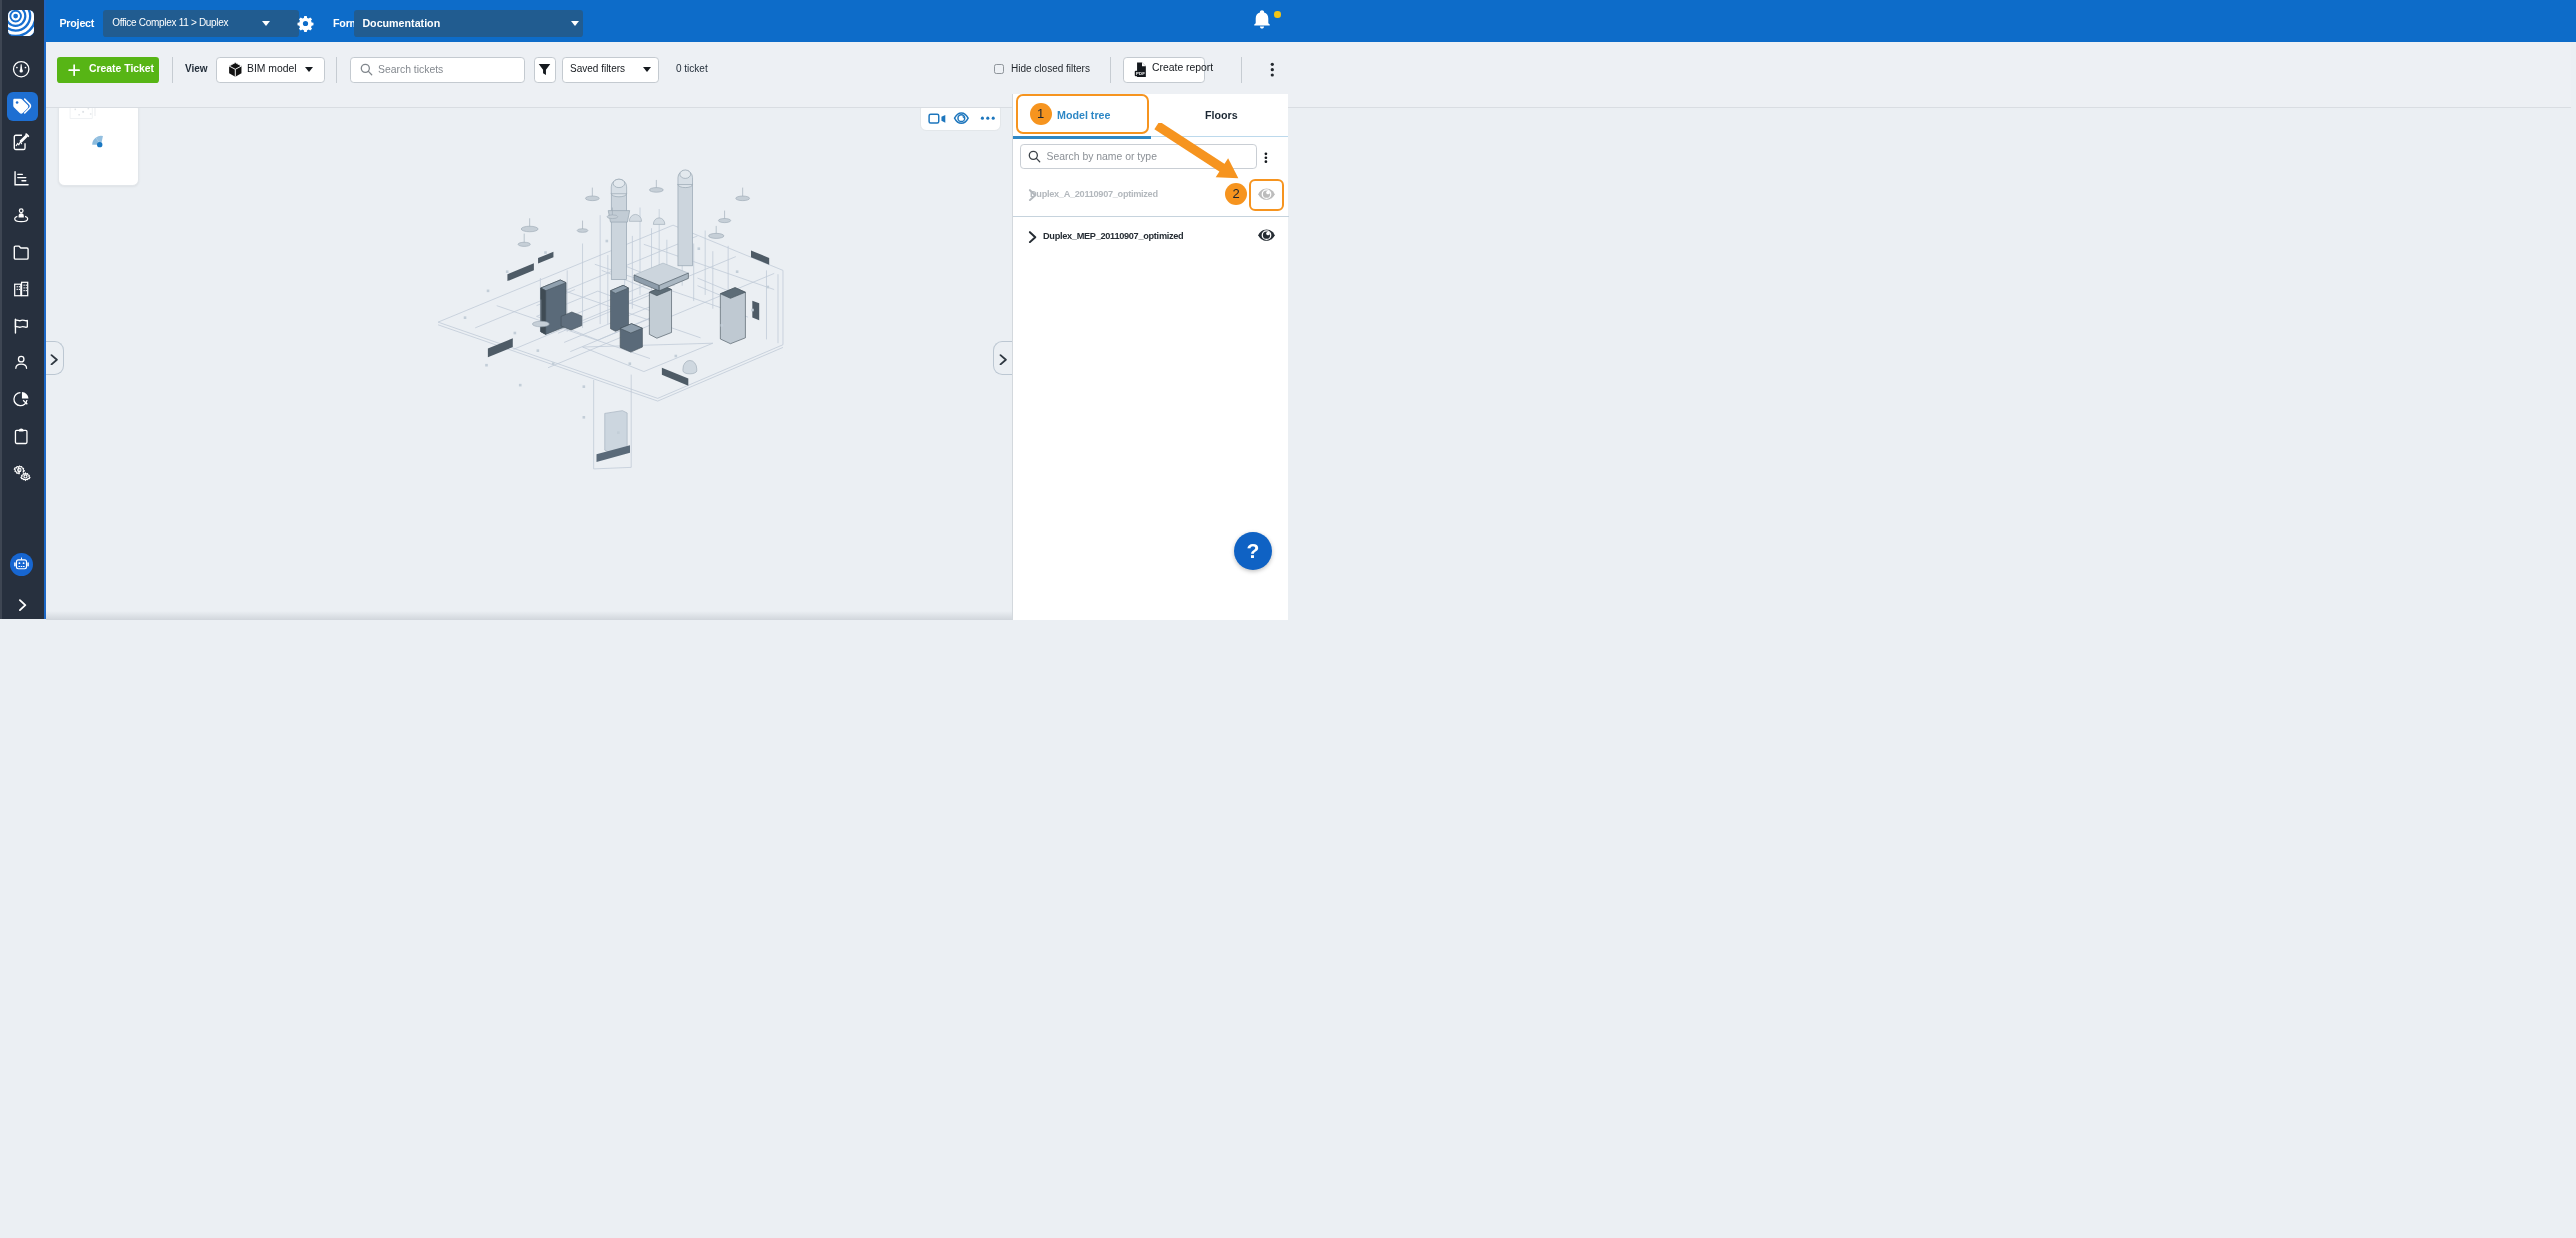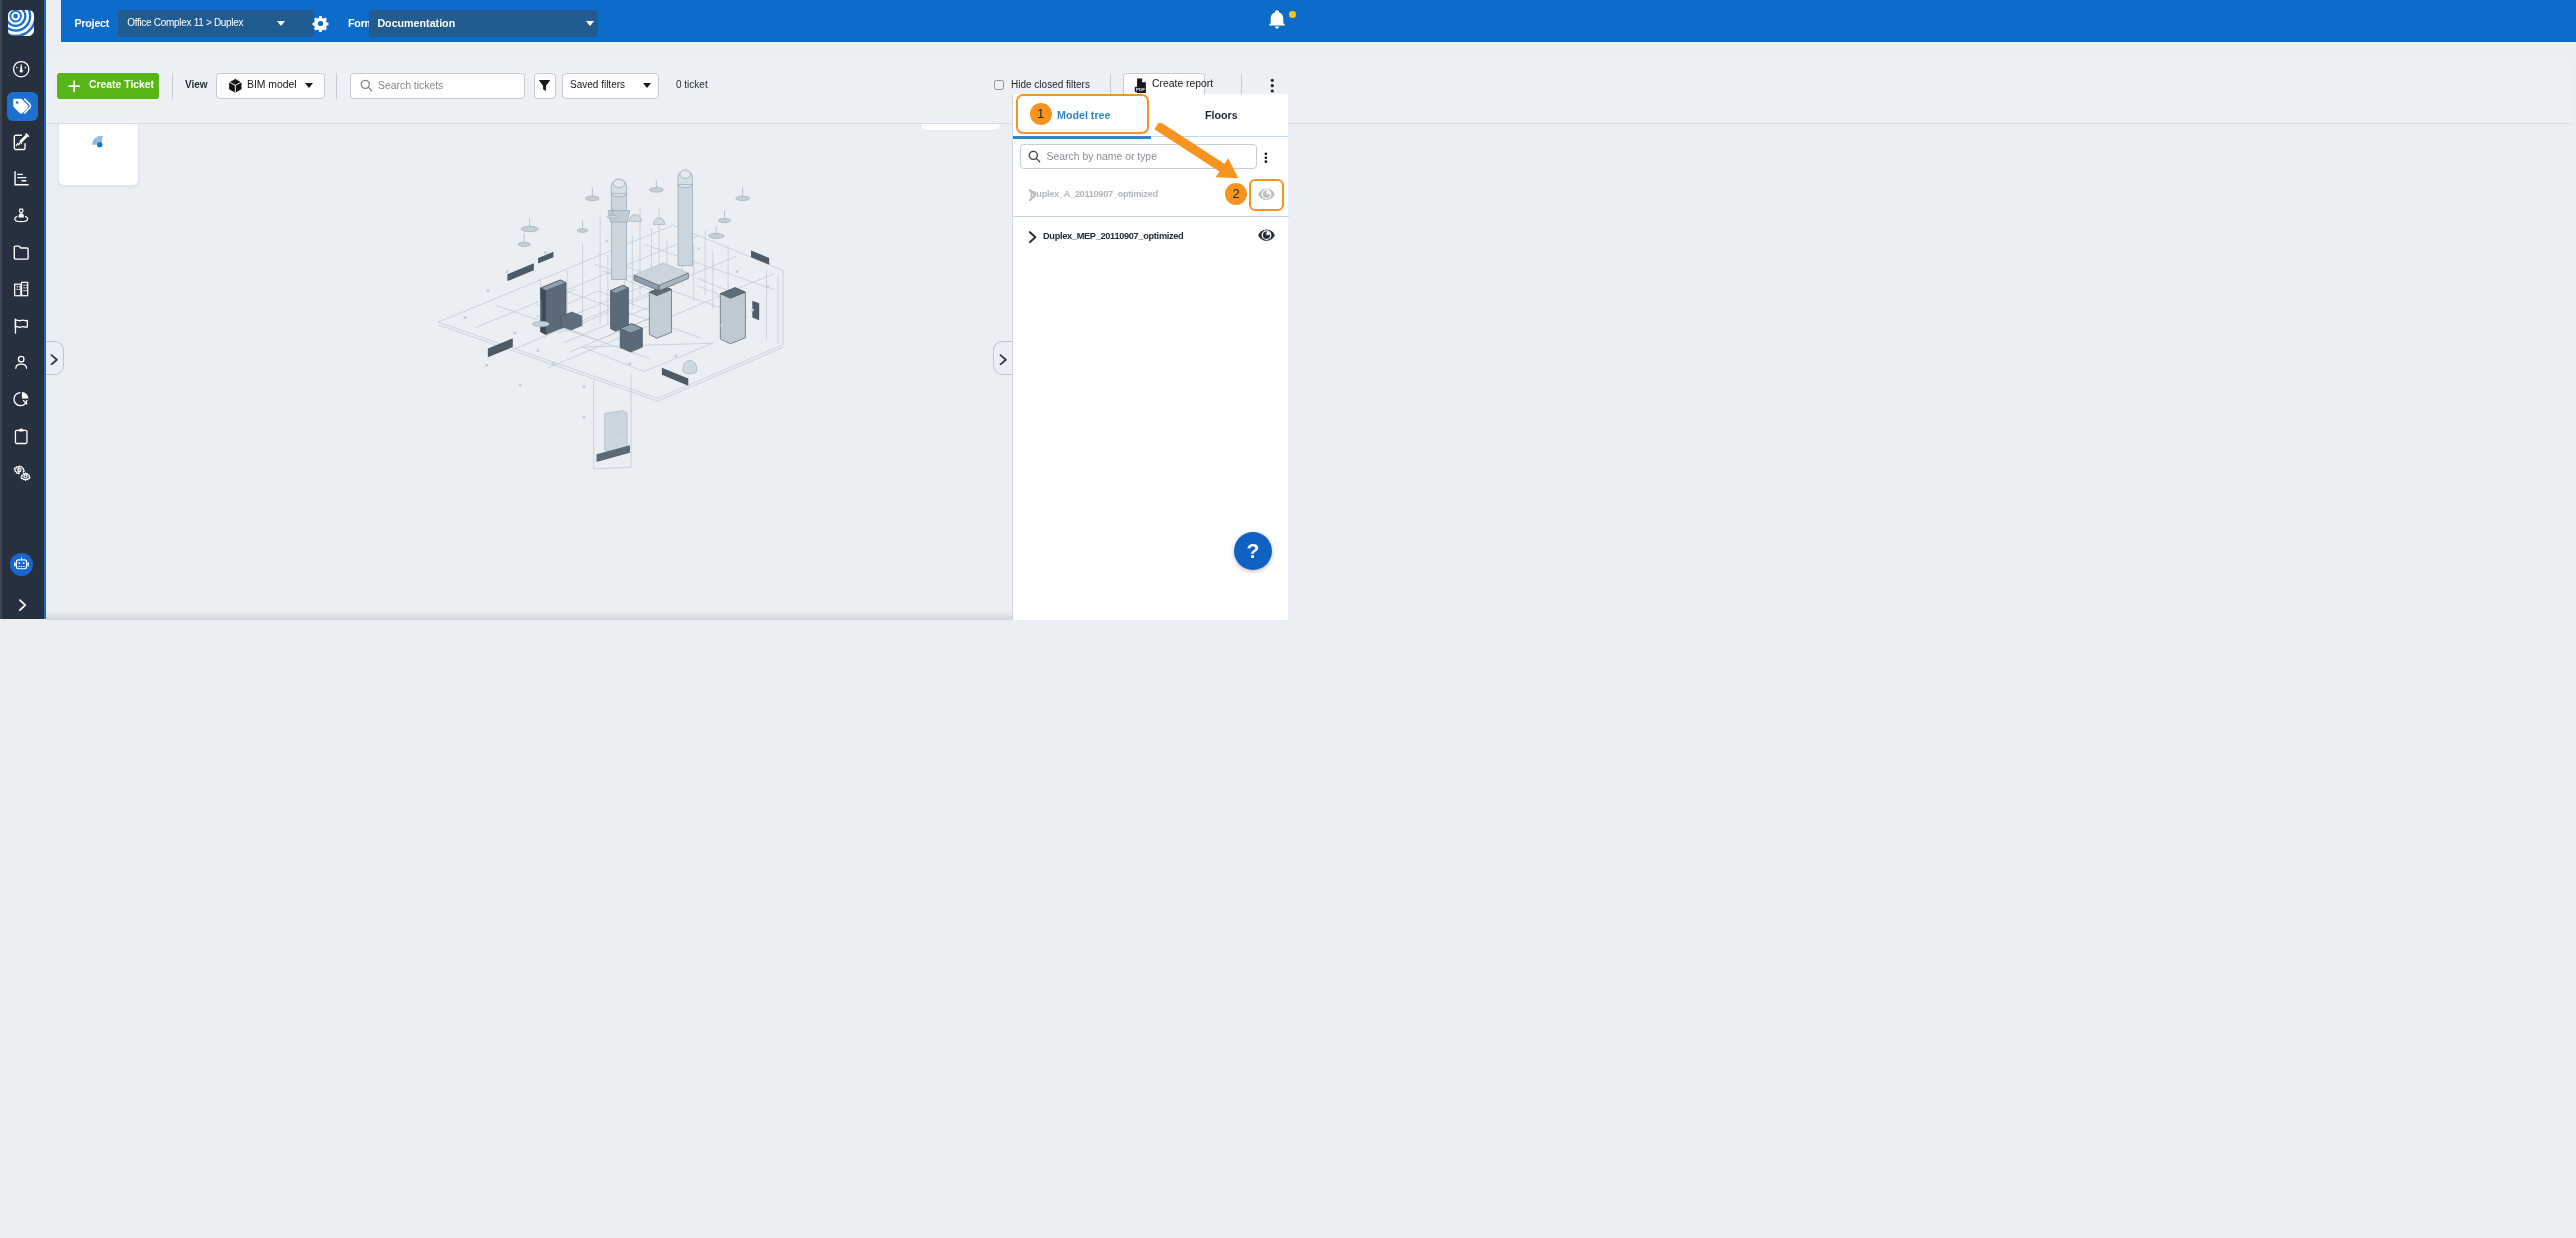--- a/index.html
+++ b/index.html
@@ -3,26 +3,26 @@
 <meta charset="utf-8">
 <style>
   * { margin:0; padding:0; box-sizing:border-box; }
   html,body { width:1288px; height:619px; overflow:hidden; font-family:"Liberation Sans", sans-serif; background:#ebeff3; }
   
   #sidebar { position:absolute; left:0; top:0; width:44px; height:619px; background:#27303e; }
   #sidebar .lstrip { position:absolute; left:0; top:0; width:2.3px; height:619px; background:#3e4653; }
   #bluestrip { position:absolute; left:44px; top:0; width:1.9px; height:619px; background:#1c67c5; }
   #logo { position:absolute; left:8px; top:9.6px; width:26px; height:26px; border-radius:5.4px; background:#176fd0; overflow:hidden; }
   
-  #navbar { position:absolute; left:46px; top:0; right:0; height:42px; background:#0d6cc9; color:#fff;margin-left:15px; }
+  #navbar { position:absolute; left:46px; top:0; right:0; height:42px; background:#0d6cc9; color:#fff; }
   #navbar .lbl { position:absolute; font-weight:bold; font-size:10.7px; letter-spacing:-0.2px; top:17px; }
   .navdrop { position:absolute; top:10px; height:26.5px; background:#215c90; border-radius:3.1px; color:#fff; }
   .caret { width:0; height:0; border-left:4.2px solid transparent; border-right:4.2px solid transparent; border-top:5.4px solid #fff; position:absolute; top:10.7px; }
   
-  #toolbar { position:absolute; left:46px; top:42px; right:5px; height:66px; background:#edf0f4; border-bottom:0.8px solid #d9dde2;margin-top:16px; }
+  #toolbar { position:absolute; left:46px; top:42px; right:5px; height:66px; background:#edf0f4; border-bottom:0.8px solid #d9dde2; }
   .tsep { position:absolute; top:14.6px; height:26px; width:0.8px; background:#c6ccd2; }
   .wbtn { position:absolute; top:14.6px; height:26px; background:#fff; border:0.8px solid #c4cad0; border-radius:3.8px; }
   #btn-create { position:absolute; left:11px; top:14.6px; width:102px; height:26px; background:#57b515; border-radius:3.1px; color:#fff; font-weight:bold; font-size:10.4px; }
   
   #canvas { position:absolute; left:46px; top:94px; width:966px; height:526px; background:#ebeff3; }
   #thumb { position:absolute; left:11.7px; top:8.7px; width:81px; height:83px; background:#fff; border-radius:6.1px; border:0.8px solid #e2e6ea; box-shadow:0 0.8px 2.3px rgba(0,0,0,.06); }
   #pill { position:absolute; left:874px; top:9.2px; width:81px; height:28px; background:#fff; border:0.8px solid #e3e7ea; border-radius:6.1px; }
   .edgetab { position:absolute; top:247px; width:19px; height:34px; background:#ebeff3; border:0.9px solid #bcc7d2; color:#2f3841; }
   
   #rpanel { position:absolute; left:1012px; top:94px; width:276px; height:526px; background:#fff; border-left:0.8px solid #d3d8dd; }

